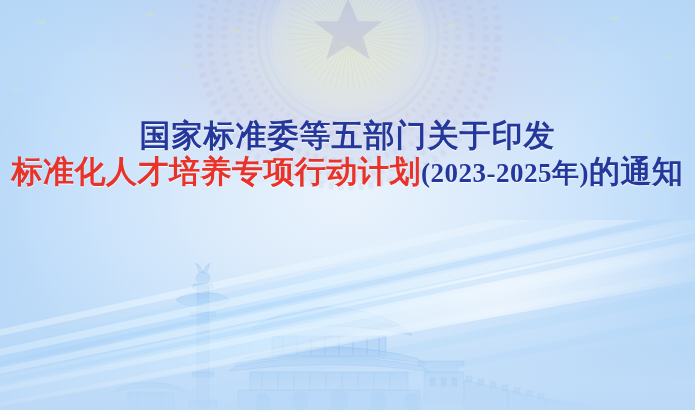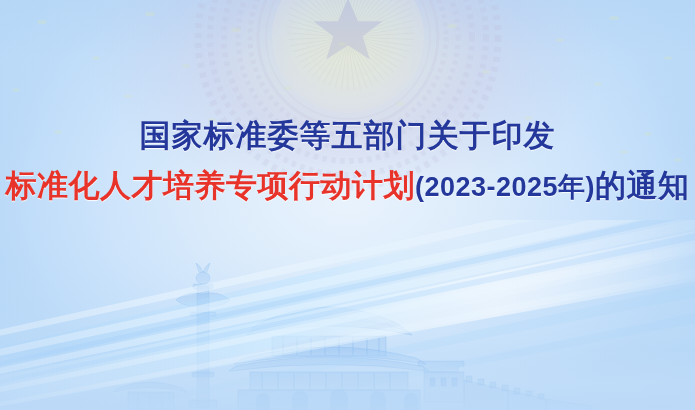--- a/index.html
+++ b/index.html
@@ -131,27 +131,27 @@
     font-size: 31px;
     line-height: 36px;
     font-weight: bold;
     letter-spacing: 1px;
     color: #24379b;
     text-shadow: 0 1px 1px rgba(255,255,255,0.85);
     white-space: nowrap;
   }
 
   .title-line2 {
-    margin-top: 14px;
     font-size: 31px;
     line-height: 36px;
     font-weight: bold;
     letter-spacing: 0.5px;
     white-space: nowrap;
     text-shadow: 0 1px 1px rgba(255,255,255,0.85);
+    font-family: Liberation Serif, serif;
   }
   .t2-red {
     color: #e8332a;
   }
   .t2-blue {
     color: #24379b;
   }
   .t2-paren {
     color: #24379b;
     font-size: 27px;

